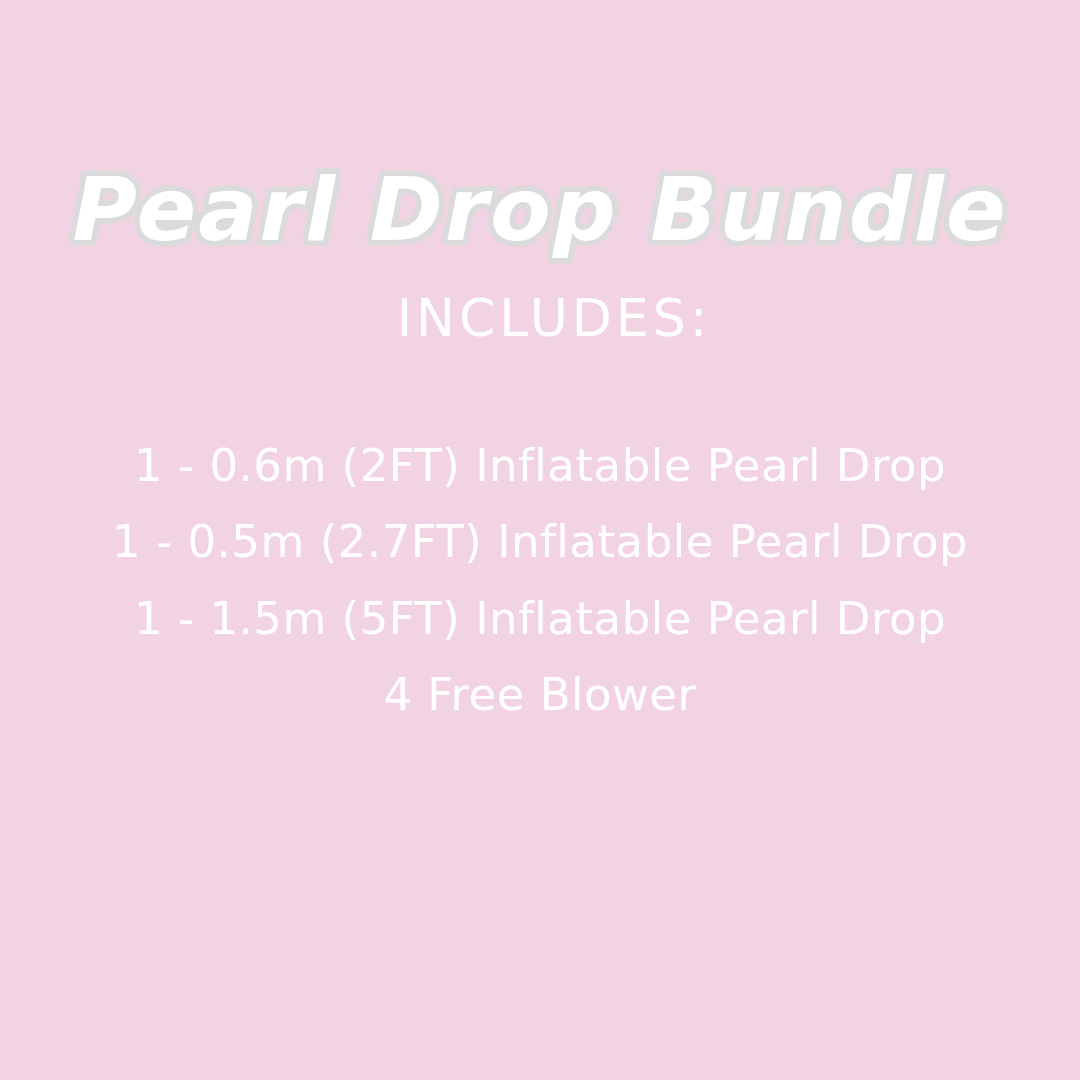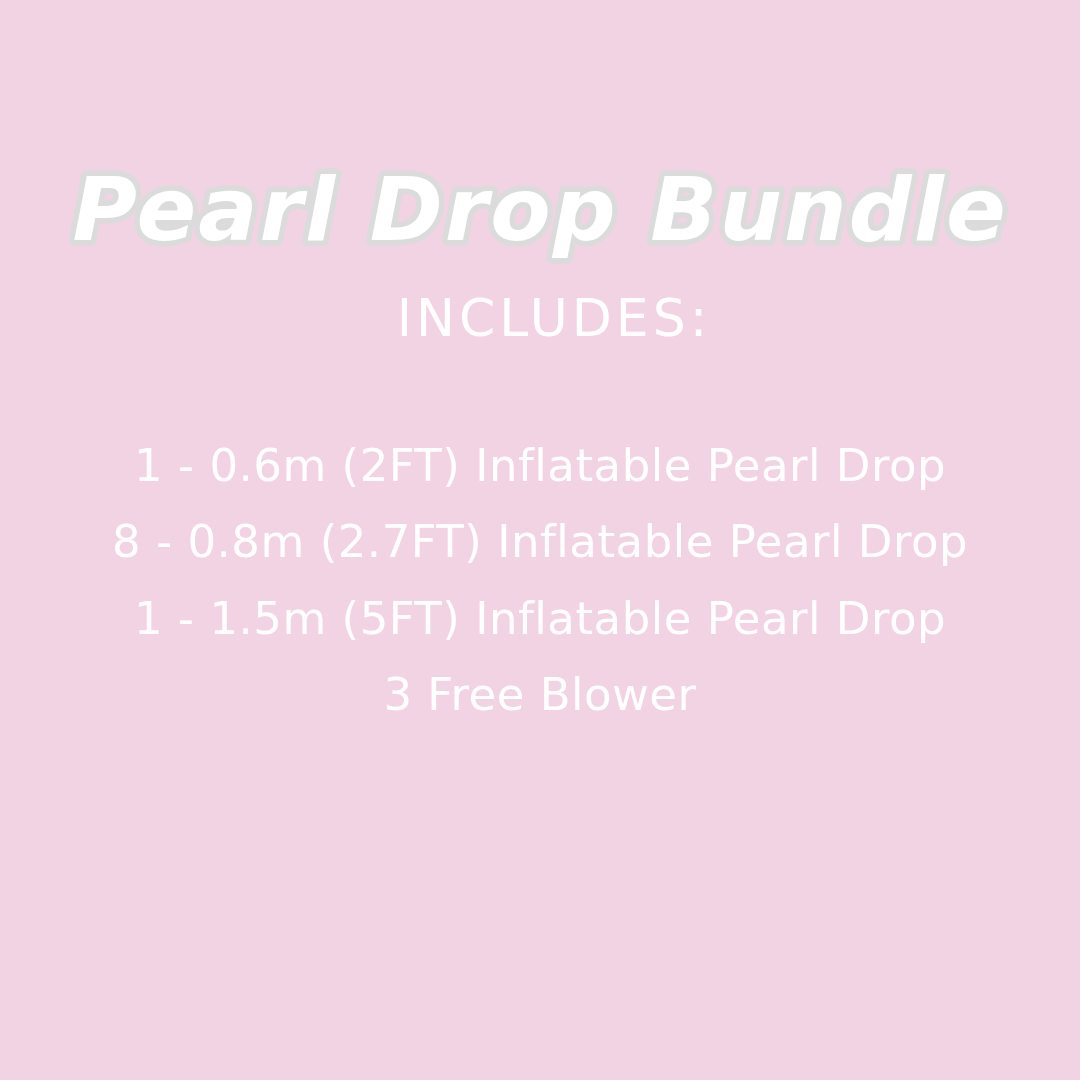--- a/index.html
+++ b/index.html
@@ -89,18 +89,18 @@
   <div class="title-wrap">
     <svg class="title-svg" viewBox="0 0 1080 160">
       <text class="title-text" x="540" y="112" text-anchor="middle">Pearl Drop Bundle</text>
     </svg>
   </div>
 
   <div class="includes">INCLUDES:</div>
 
   <ul class="items">
     <li>1 - 0.6m (2FT) Inflatable Pearl Drop</li>
-    <li>8 - 0.8m (2.7FT) Inflatable Pearl Drop</li>
+    <li>1 - 0.5m (2.7FT) Inflatable Pearl Drop</li>
     <li>1 - 1.5m (5FT) Inflatable Pearl Drop</li>
-    <li>3 Free Blower</li>
+    <li>4 Free Blower</li>
   </ul>
 
 </div>
 
 </body></html>

